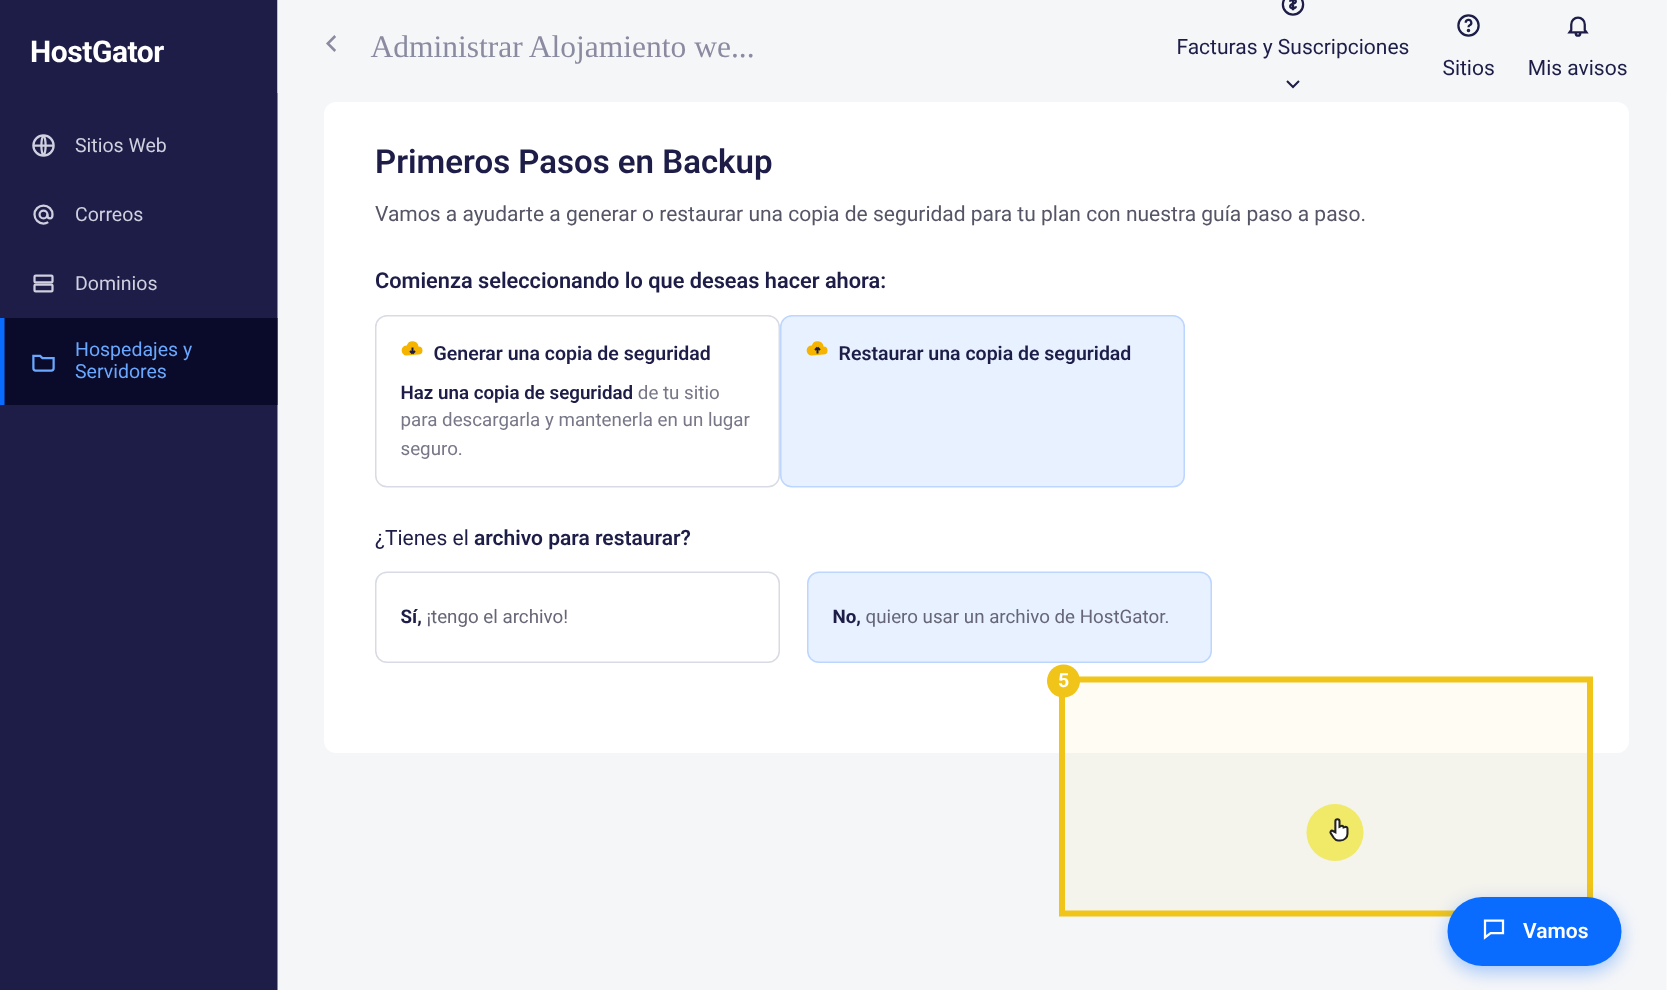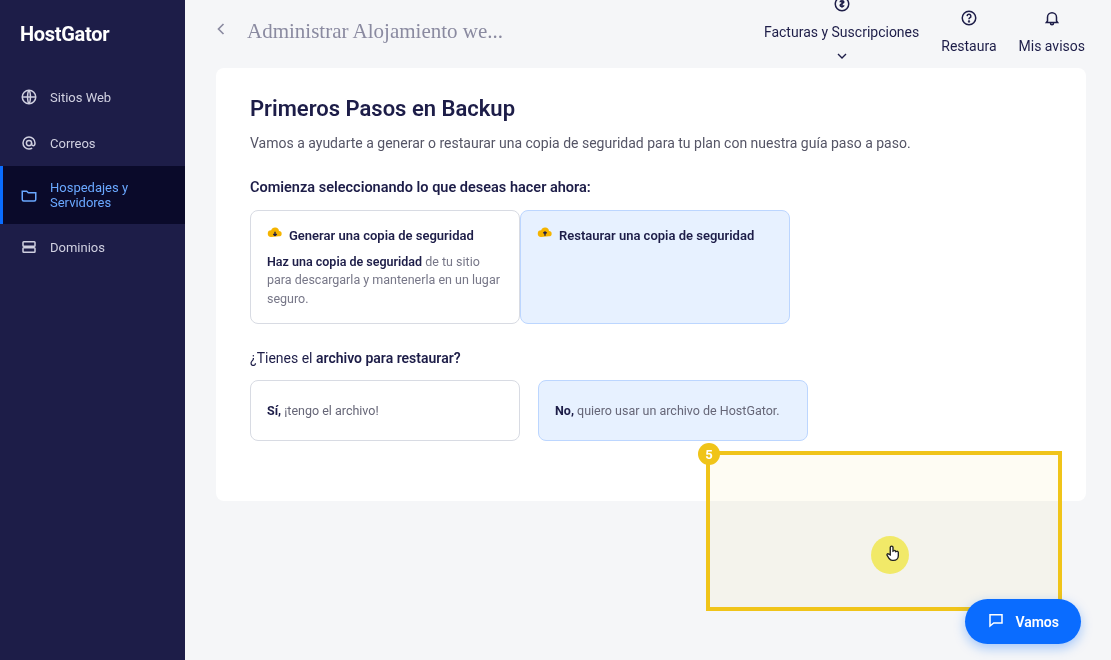--- a/index.html
+++ b/index.html
@@ -171,37 +171,37 @@
   <div class="nav-item">
     <span class="icon">
       <svg viewBox="0 0 24 24" width="18" height="18" fill="none" stroke="currentColor" stroke-width="2">
           <circle cx="12" cy="12" r="3.5"></circle>
           <path d="M15.5 12v1.2c0 1.4 1 2.3 2.2 2.3 1.5 0 2.3-1.2 2.3-3.5 0-4.4-3.6-8-8-8s-8 3.6-8 8 3.6 8 8 8c1.6 0 3-.4 4.2-1.2"></path>
         </svg>
     </span>
     <span>Correos</span>
   </div>
 
+  <div class="nav-item">
+    <span class="icon">
+      <svg viewBox="0 0 24 24" width="18" height="18" fill="none" stroke="currentColor" stroke-width="2">
+          <rect x="4" y="5" width="16" height="6" rx="1"></rect>
+          <rect x="4" y="13" width="16" height="6" rx="1"></rect>
+        </svg>
+    </span>
+    <span>Dominios</span>
+  </div>
+
   <div class="nav-item active">
     <span class="icon">
       <svg viewBox="0 0 24 24" width="18" height="18" fill="none" stroke="currentColor" stroke-width="2">
           <path d="M3 7h6l2 2h10v9a2 2 0 0 1-2 2H5a2 2 0 0 1-2-2V7z"></path>
         </svg>
     </span>
     <span>Hospedajes y Servidores</span>
-  </div>
-
-  <div class="nav-item">
-    <span class="icon">
-      <svg viewBox="0 0 24 24" width="18" height="18" fill="none" stroke="currentColor" stroke-width="2">
-          <rect x="4" y="5" width="16" height="6" rx="1"></rect>
-          <rect x="4" y="13" width="16" height="6" rx="1"></rect>
-        </svg>
-    </span>
-    <span>Dominios</span>
   </div>
 </div>
 
 <div class="topbar">
   <span class="back-arrow">
     <svg viewBox="0 0 24 24" width="20" height="20" fill="none" stroke="currentColor" stroke-width="2">
         <path d="M15 6l-6 6 6 6"></path>
       </svg>
   </span>
   <div class="top-title">Administrar Alojamiento we...</div>
@@ -222,21 +222,21 @@
   </div>
 
   <div class="top-link">
     <span>
       <svg viewBox="0 0 24 24" width="18" height="18" fill="none" stroke="currentColor" stroke-width="2">
           <circle cx="12" cy="12" r="9"></circle>
           <path d="M9.5 9.5a2.5 2.5 0 1 1 3.5 2.3c-.8.4-1 .9-1 1.7"></path>
           <circle cx="12" cy="16.5" r="0.6" fill="currentColor"></circle>
         </svg>
     </span>
-    <span>Restaura</span>
+    <span>Sitios</span>
   </div>
 
   <div class="top-link">
     <span>
       <svg viewBox="0 0 24 24" width="18" height="18" fill="none" stroke="currentColor" stroke-width="2">
           <path d="M6 16V11a6 6 0 1 1 12 0v5l1.5 2h-15L6 16zM10 19a2 2 0 0 0 4 0"></path>
         </svg>
     </span>
     <span>Mis avisos</span>
   </div>

